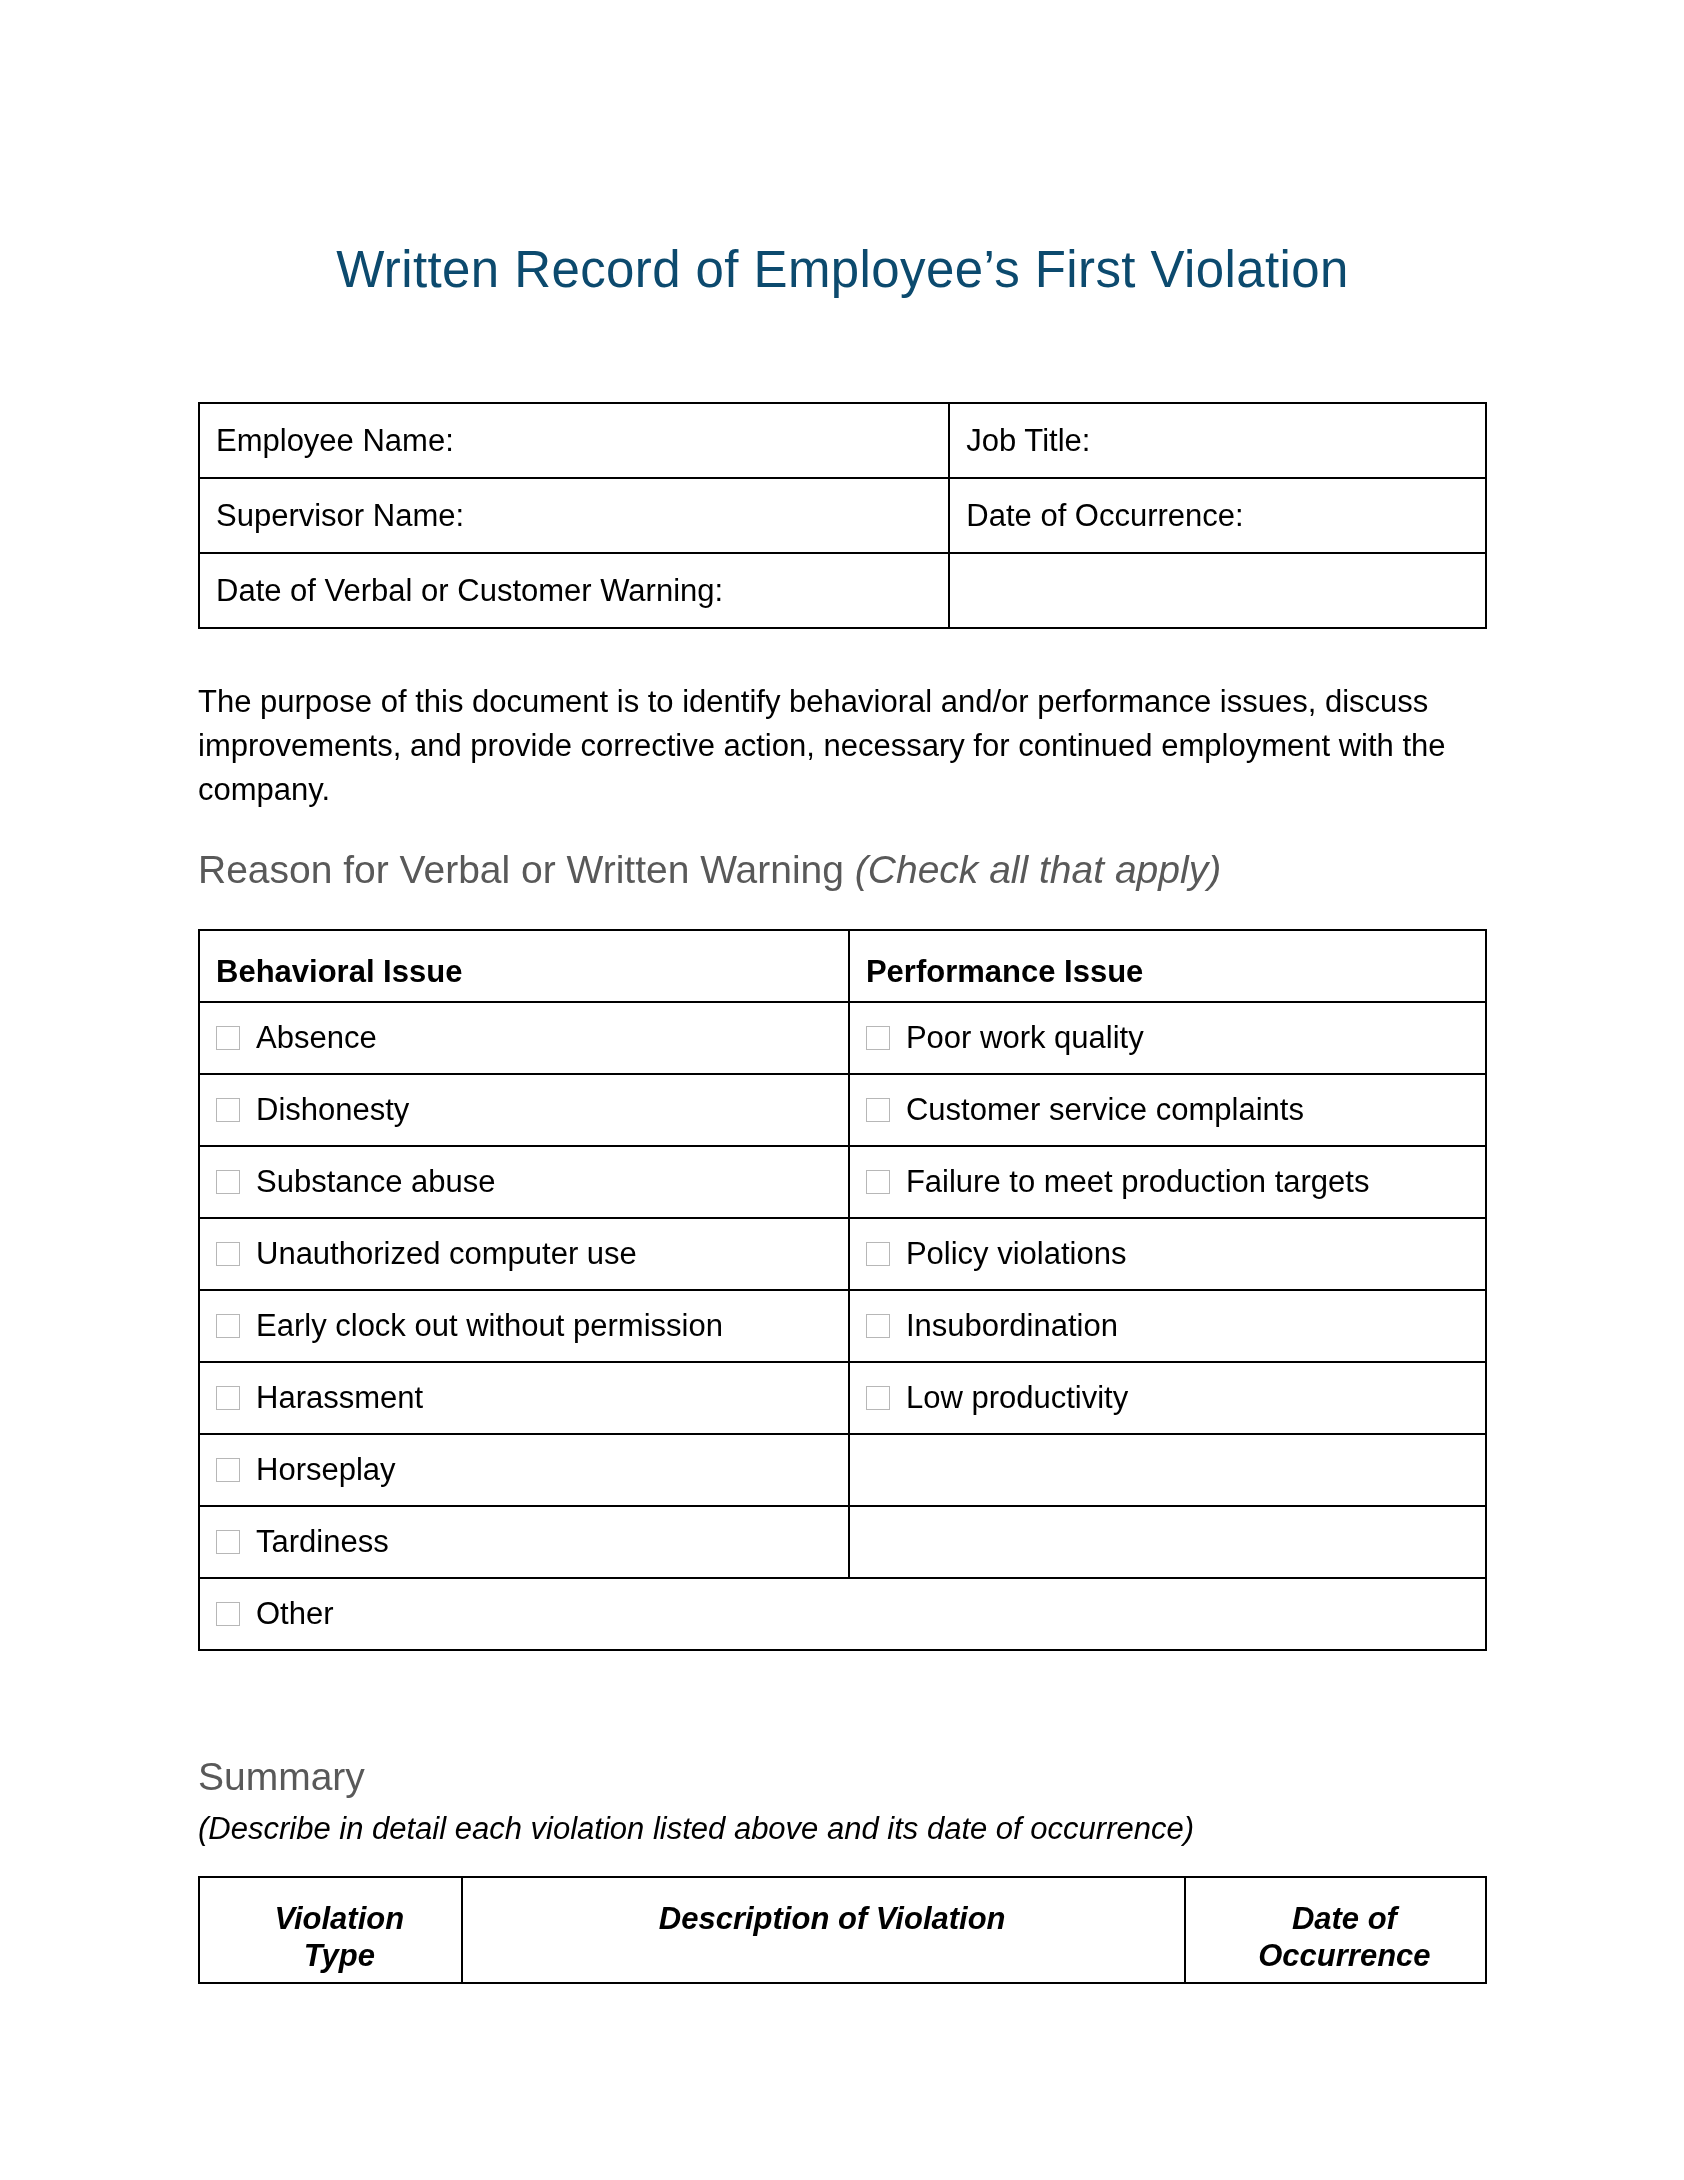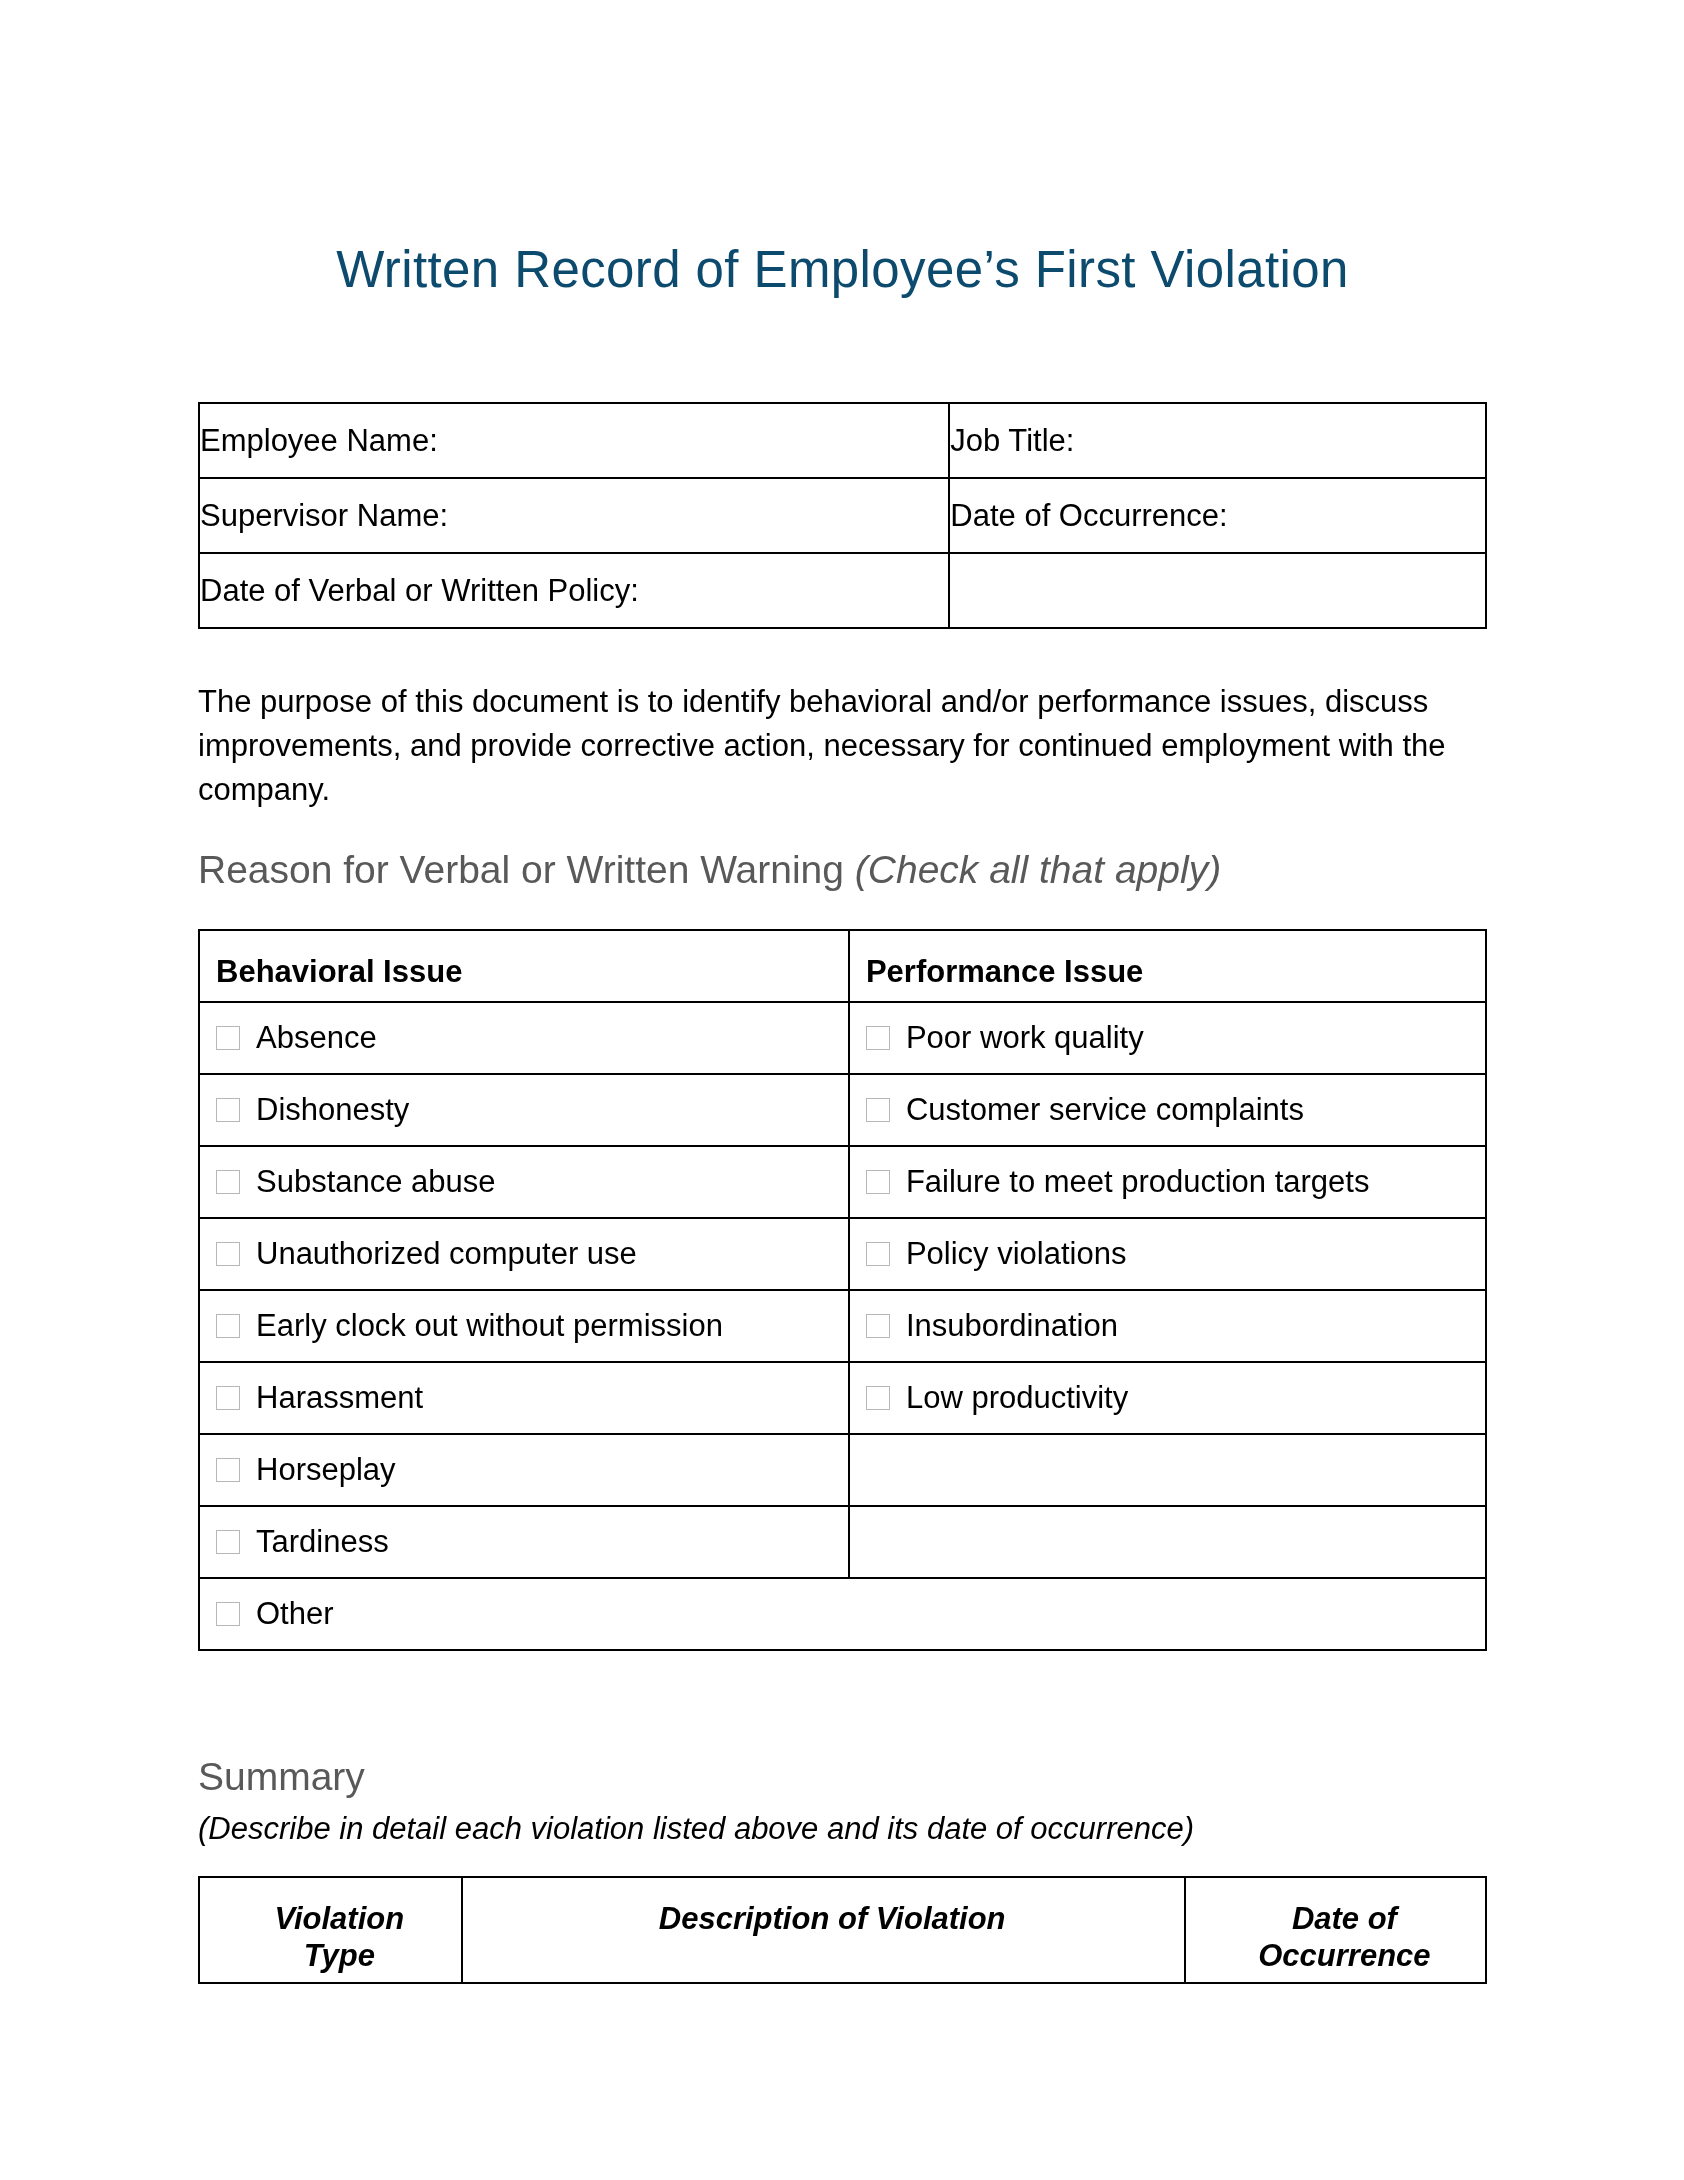--- a/index.html
+++ b/index.html
@@ -22,21 +22,21 @@
   }
 
   table { width: 100%; border-collapse: collapse; table-layout: fixed; }
   td, th { border: 2.6px solid #000; box-sizing: border-box; }
 
   
   .info-table { margin-top: 103px; }
   .info-table td {
     height: 75px;
     font-size: 31px;
-    padding: 0 0 0 0;
+    padding: 0 0 0 16px;
     vertical-align: middle;
     text-align: left;
     font-weight: 400;
   }
   .col-58 { width: 58.3%; }
   .col-42 { width: 41.7%; }
 
   .purpose {
     margin: 51px 0 0 0;
     font-size: 31px;
@@ -115,21 +115,21 @@
     <tbody>
         <tr>
       <td class="col-58">Employee Name:</td>
       <td class="col-42">Job Title:</td>
     </tr>
     <tr>
       <td>Supervisor Name:</td>
       <td>Date of Occurrence:</td>
     </tr>
     <tr>
-      <td>Date of Verbal or Written Policy:</td>
+      <td>Date of Verbal or Customer Warning:</td>
       <td></td>
     </tr>
   </tbody>
     </table>
 
   <p class="purpose">The purpose of this document is to identify behavioral and/or performance issues, discuss improvements, and provide corrective action, necessary for continued employment with the company.</p>
 
   <h2 class="section-heading"><span>Reason for Verbal or Written Warning</span> <span class="note">(Check all that apply)</span></h2>
 
   <table class="reason-table">

